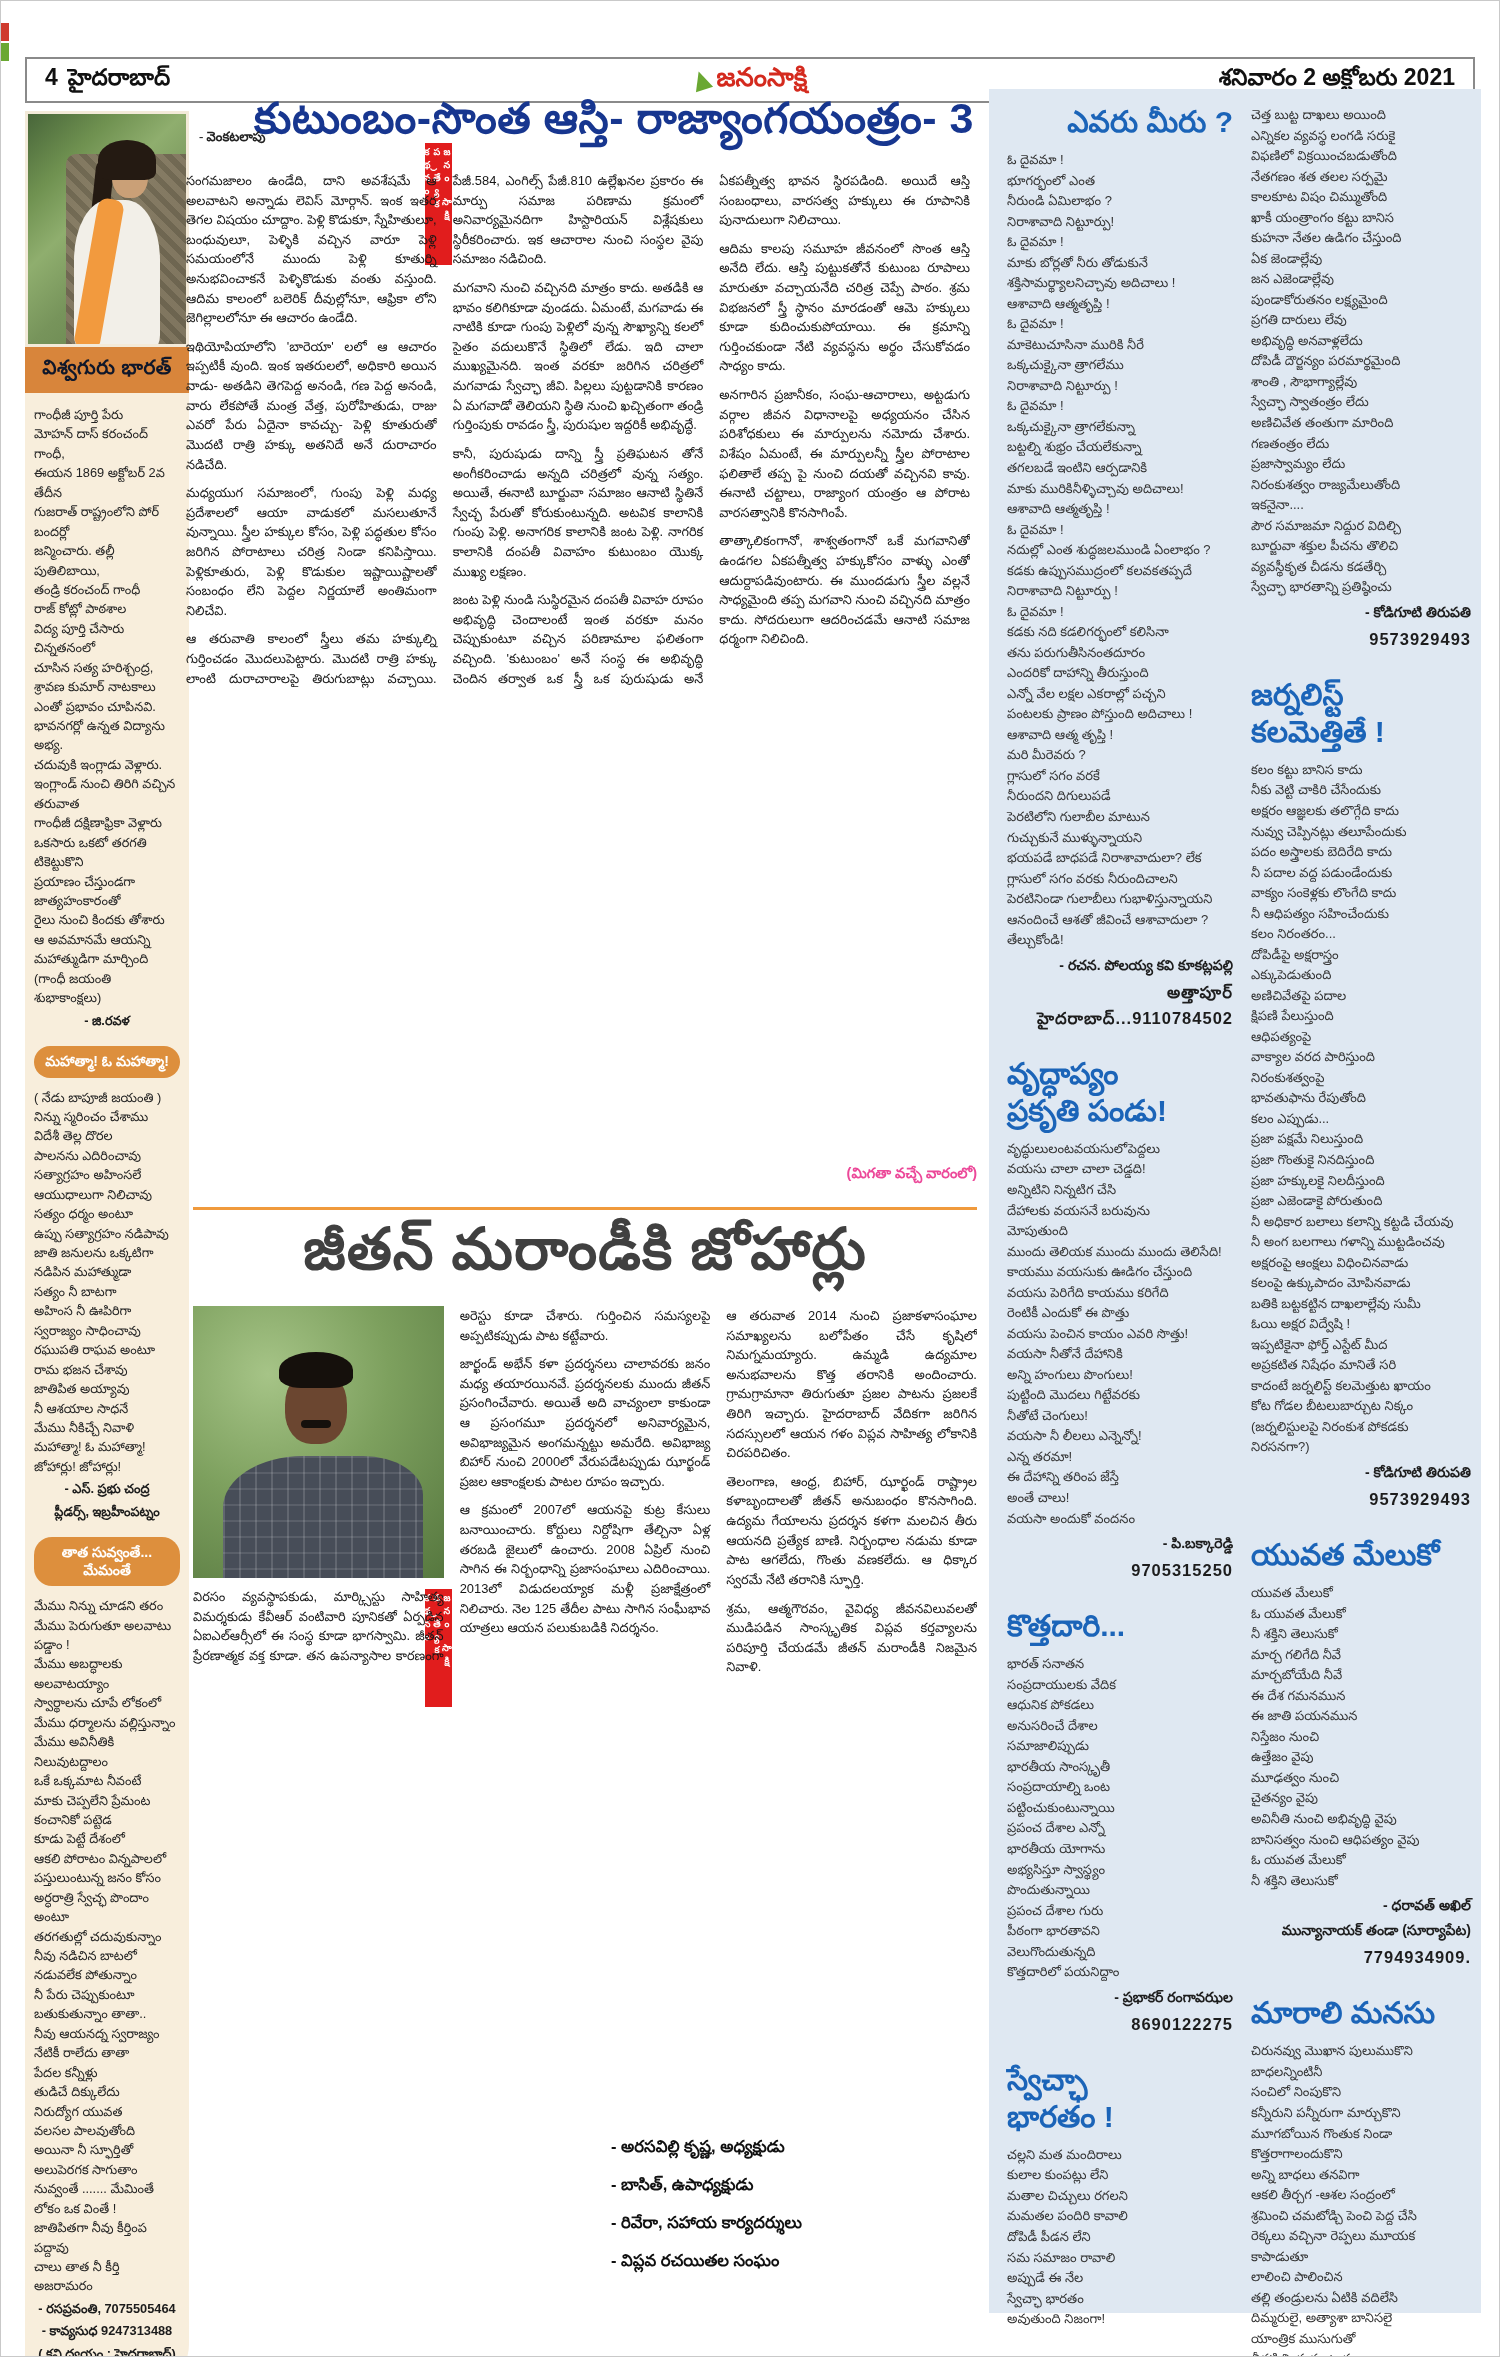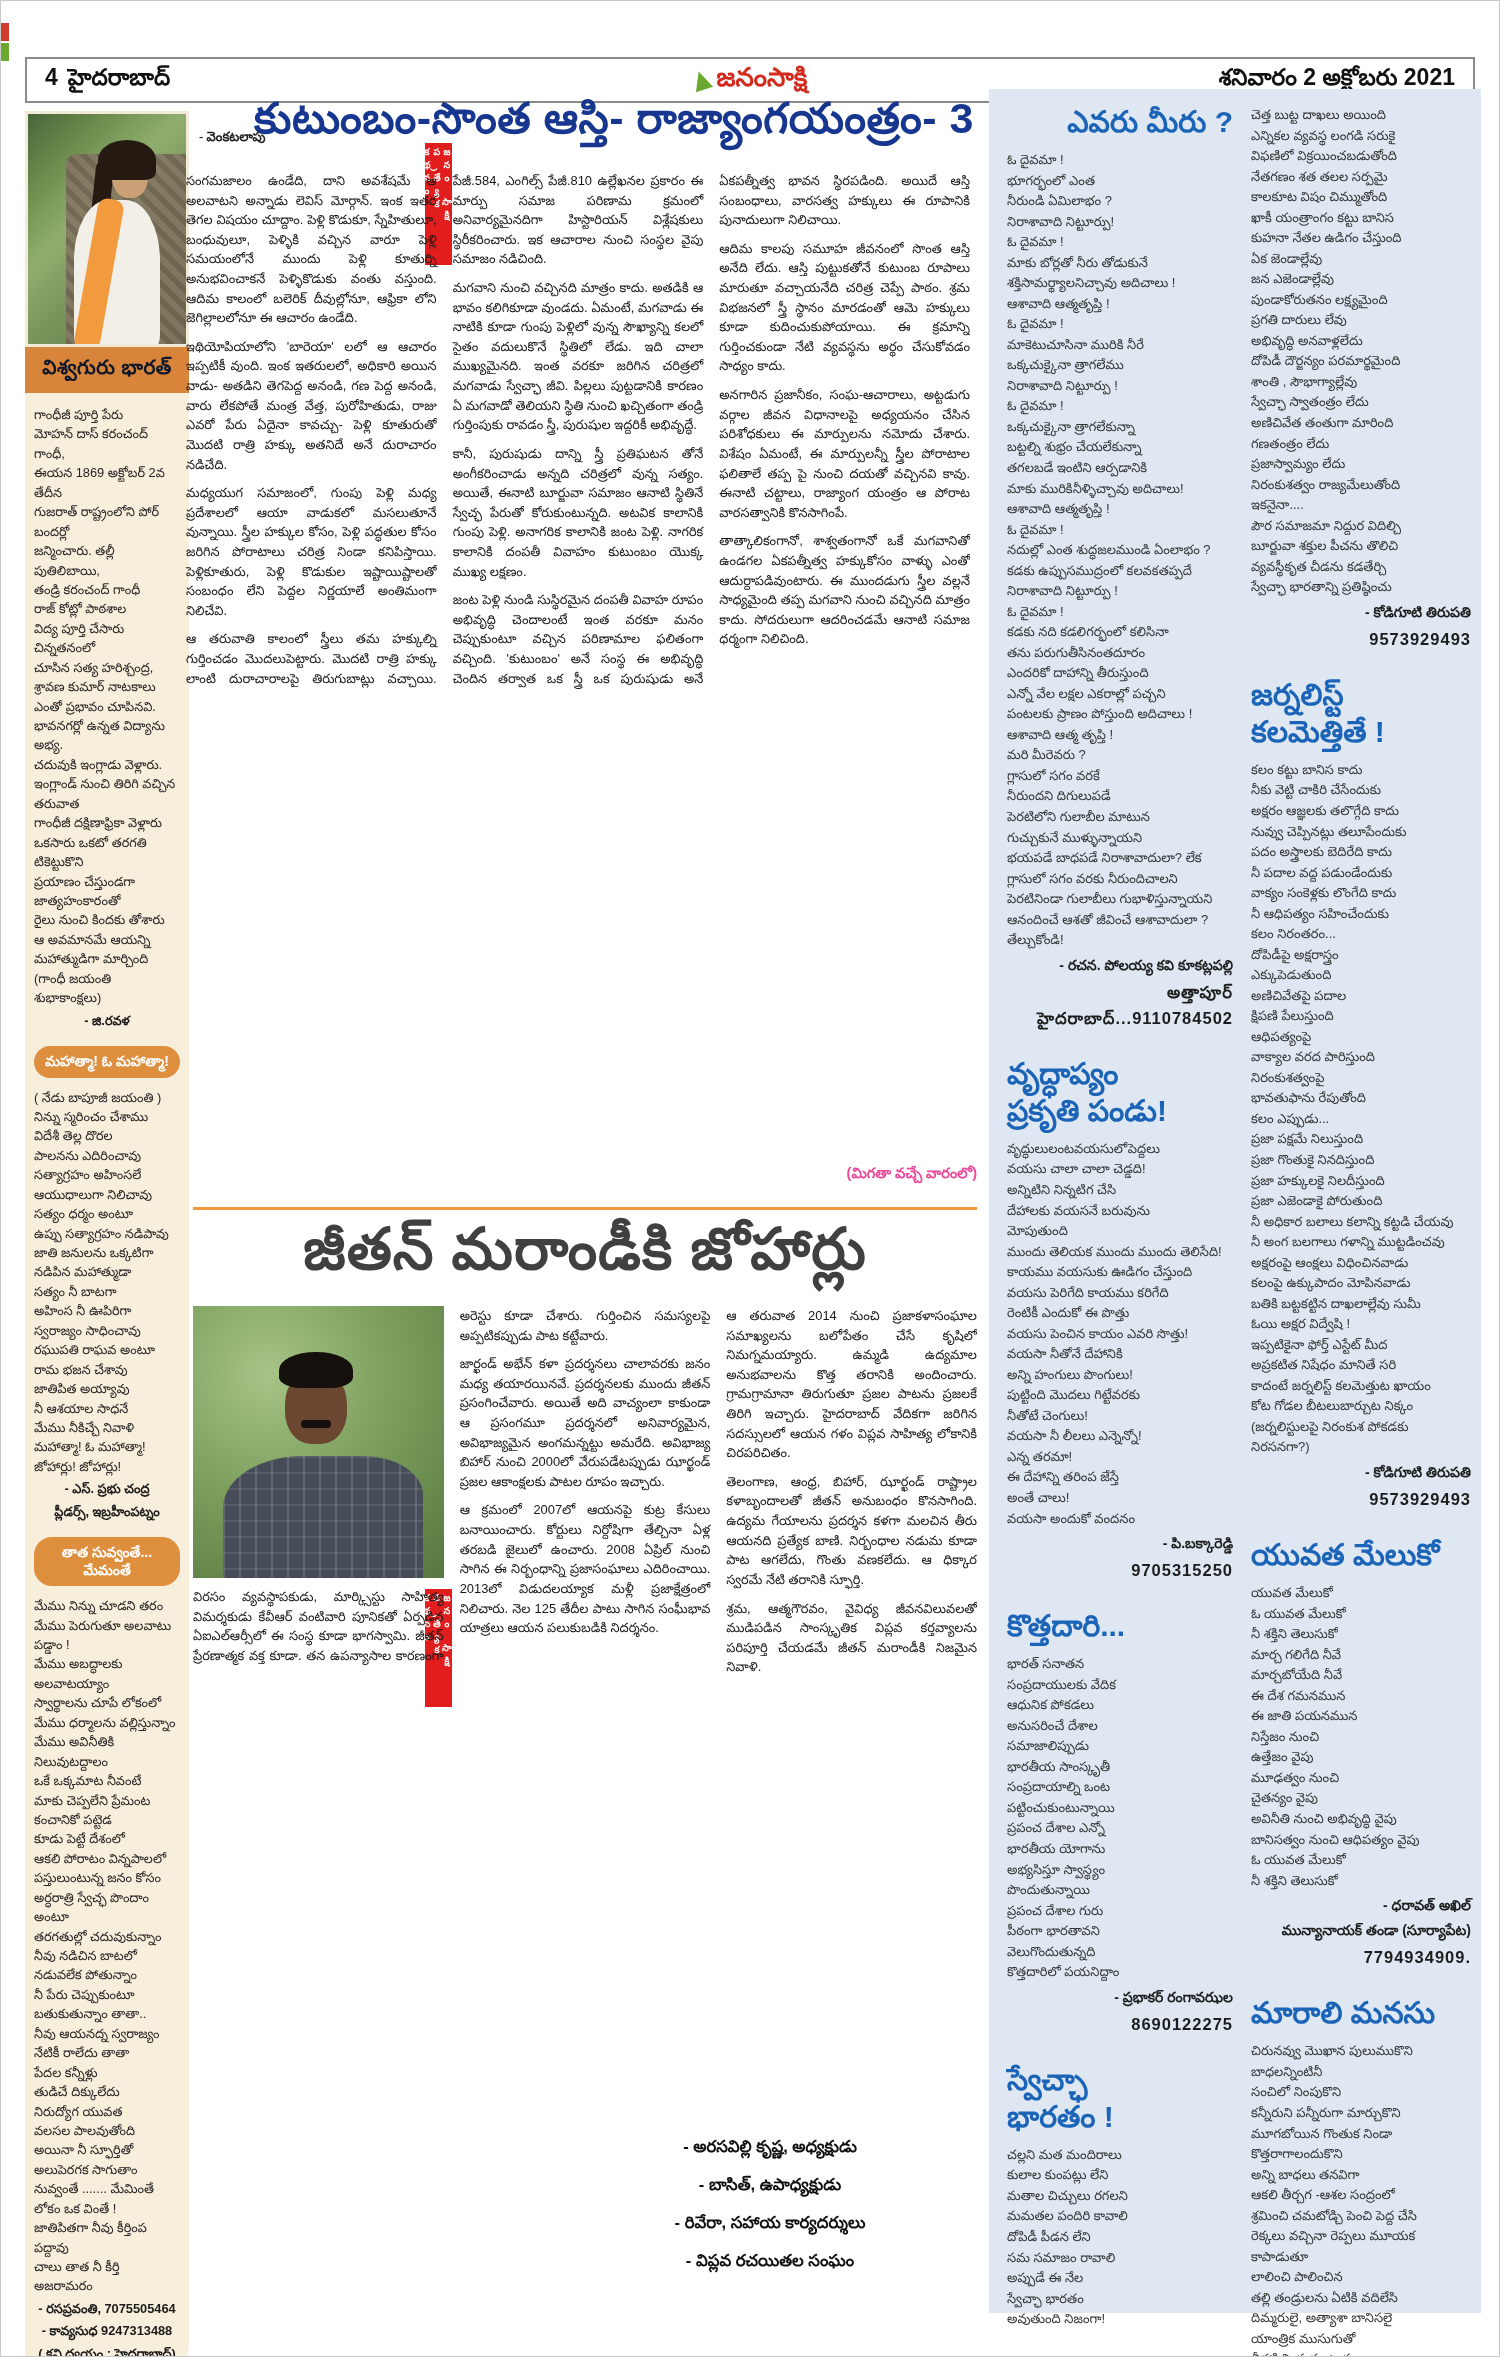--- a/index.html
+++ b/index.html
@@ -47,21 +47,21 @@
                font-size:58px;font-weight:800;letter-spacing:1px;}
   .a2-body{position:absolute;left:192px;top:1305px;width:784px;height:826px;column-count:3;column-gap:16px;
            text-align:justify;font-size:12.9px;line-height:1.52;color:#161616;overflow:hidden;}
   .photo-man{position:relative;width:100%;height:272px;margin-bottom:9px;break-inside:avoid;
              background:radial-gradient(circle at 30% 25%,#a6c487 0%,#7da05e 45%,#56773f 100%);overflow:hidden;}
   .pm-shirt{position:absolute;left:30px;top:150px;width:200px;height:130px;background:#474d58;border-radius:40% 30% 0 0;
             background-image:repeating-linear-gradient(90deg,rgba(255,255,255,.14) 0 2px,transparent 2px 16px),repeating-linear-gradient(0deg,rgba(255,255,255,.10) 0 2px,transparent 2px 16px);}
   .pm-head{position:absolute;left:92px;top:62px;width:62px;height:76px;background:#6b4630;border-radius:48% 48% 42% 42%;}
   .pm-hair{position:absolute;left:86px;top:46px;width:74px;height:36px;background:#15100c;border-radius:50% 50% 30% 30%;}
   .pm-must{position:absolute;left:108px;top:114px;width:30px;height:8px;background:#15100c;border-radius:4px;}
-  .a2-sign{position:absolute;left:586px;top:2136px;width:366px;text-align:center;}
+  .a2-sign{position:absolute;left:610px;top:2136px;width:366px;text-align:left;}
   .sg{font-weight:bold;font-size:16.5px;color:#101010;margin:0 0 15px 0;}
   
   .poems{position:absolute;left:988px;top:88px;width:492px;height:2224px;background:#dfe8f2;}
   .pcol{position:absolute;top:104px;}
   #pcolL{left:1006px;width:226px;}
   #pcolR{left:1250px;width:220px;}
   .pl{font-size:13px;line-height:1.58;color:#333;}
   .pl.h{color:#1b64b8;font-size:30px;font-weight:800;line-height:1.1;margin:26px 0 12px;}
   .pl.h + .pl.h{margin-top:-8px;}
   #pcolL .pl.h:first-of-type{margin-top:0;text-align:right;}

